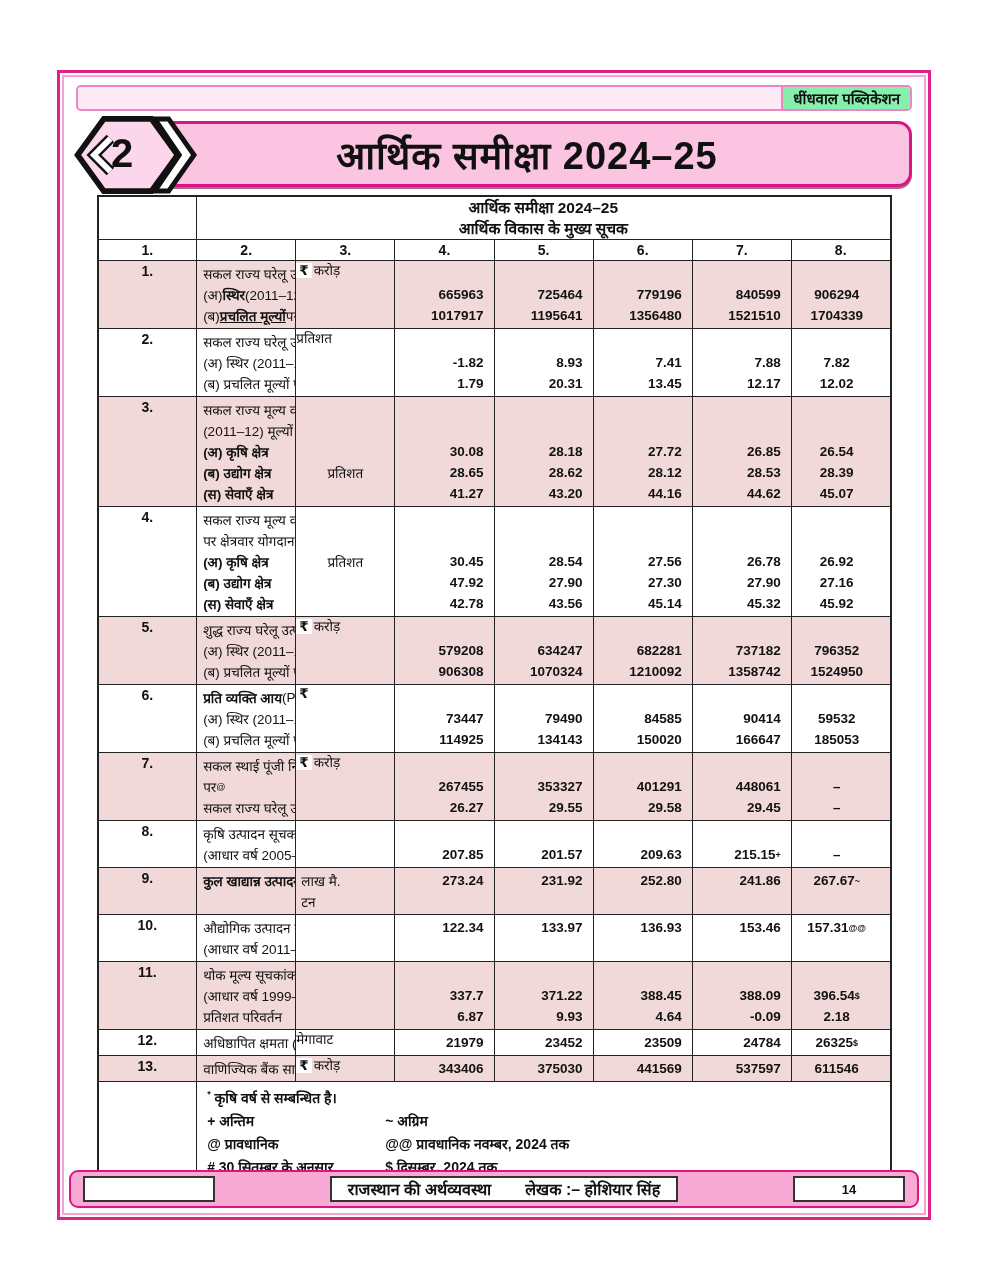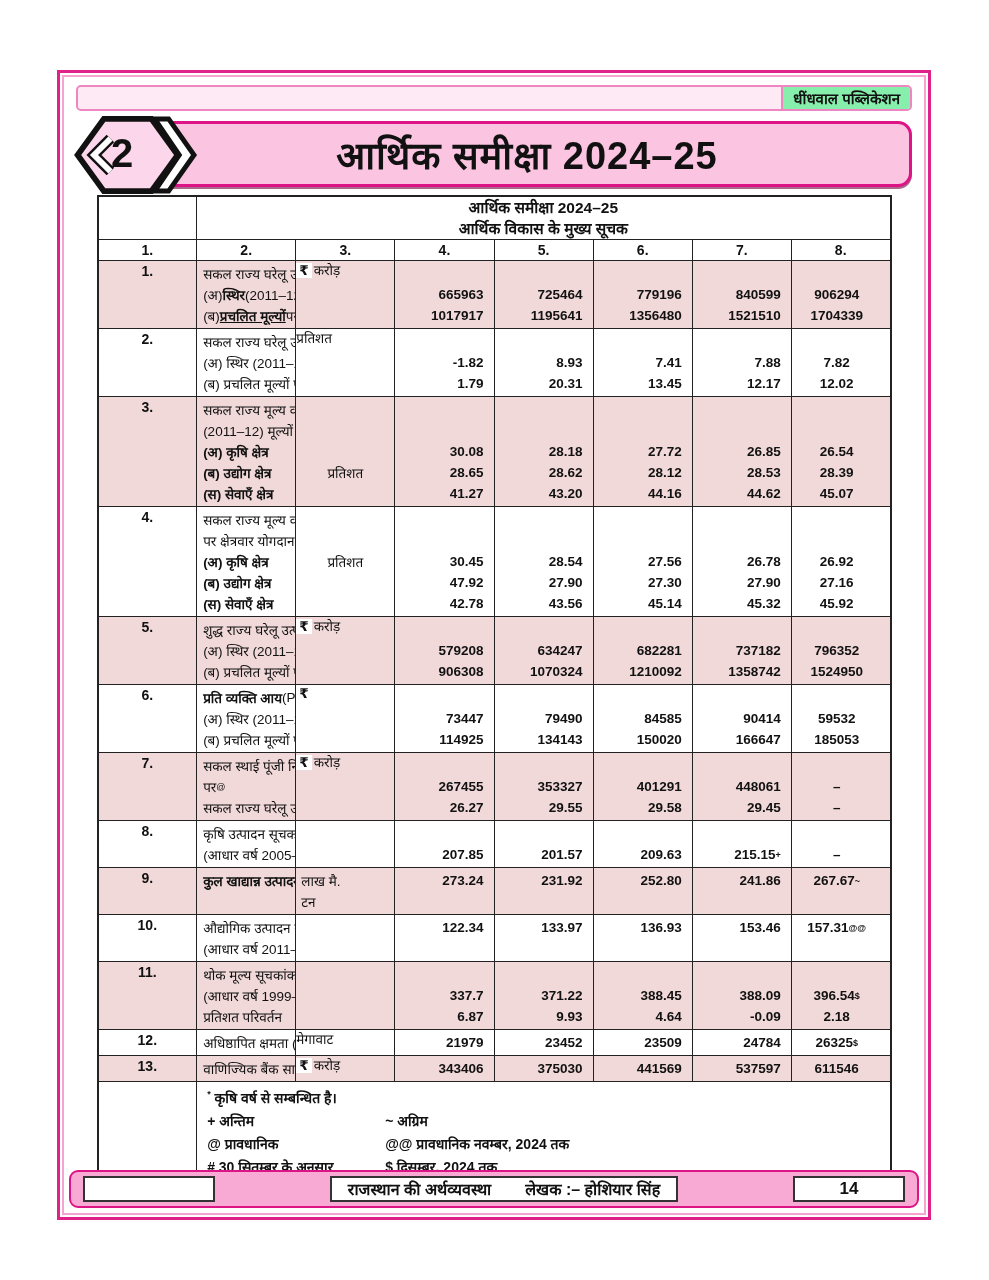--- a/index.html
+++ b/index.html
@@ -54,21 +54,21 @@
   .rs{background:#fff; padding:0 3px; font-weight:bold; margin-right:2px;}
   td.notes{padding:5px 4px 5px 10px; background:#fff;}
   .nline{height:23px; line-height:23px; font-weight:600; font-size:14px; white-space:nowrap;}
   .np{display:inline-block; min-width:178px;}
 
   .footer-bar{position:absolute; left:5px; right:5px; bottom:5px; height:38px; background:var(--footer-fill);
     border:2px solid var(--banner-border); border-radius:9px; display:flex; align-items:center; padding:0 12px;}
   .fbox{background:#fff; border:2px solid var(--box-border); border-radius:0; height:26px; display:flex; align-items:center;}
   .fbox.left{width:132px;}
   .fbox.center{margin:0 auto; padding:0 16px; gap:34px; font-weight:bold; font-size:16px;}
-  .fbox.right{width:112px; justify-content:center; font-weight:bold; font-size:17px;}
+  .fbox.right{width:112px; justify-content:center; font-weight:bold; font-size:13px;}
 </style>
 </head>
 <body>
 
 <div class="frame-outer">
   <div class="frame-inner">
 
     <div class="pub-strip">
       <div class="pub-label">धींधवाल पब्लिकेशन</div>
     </div>

